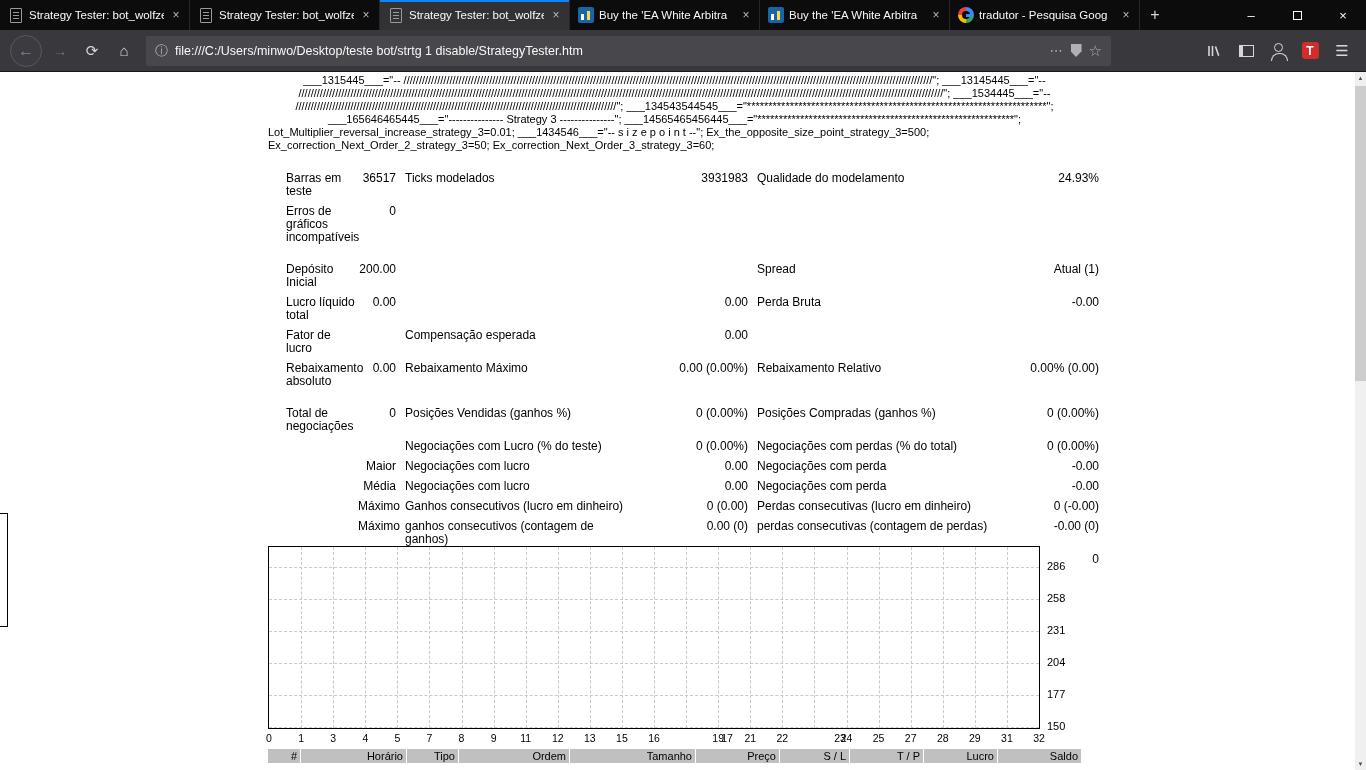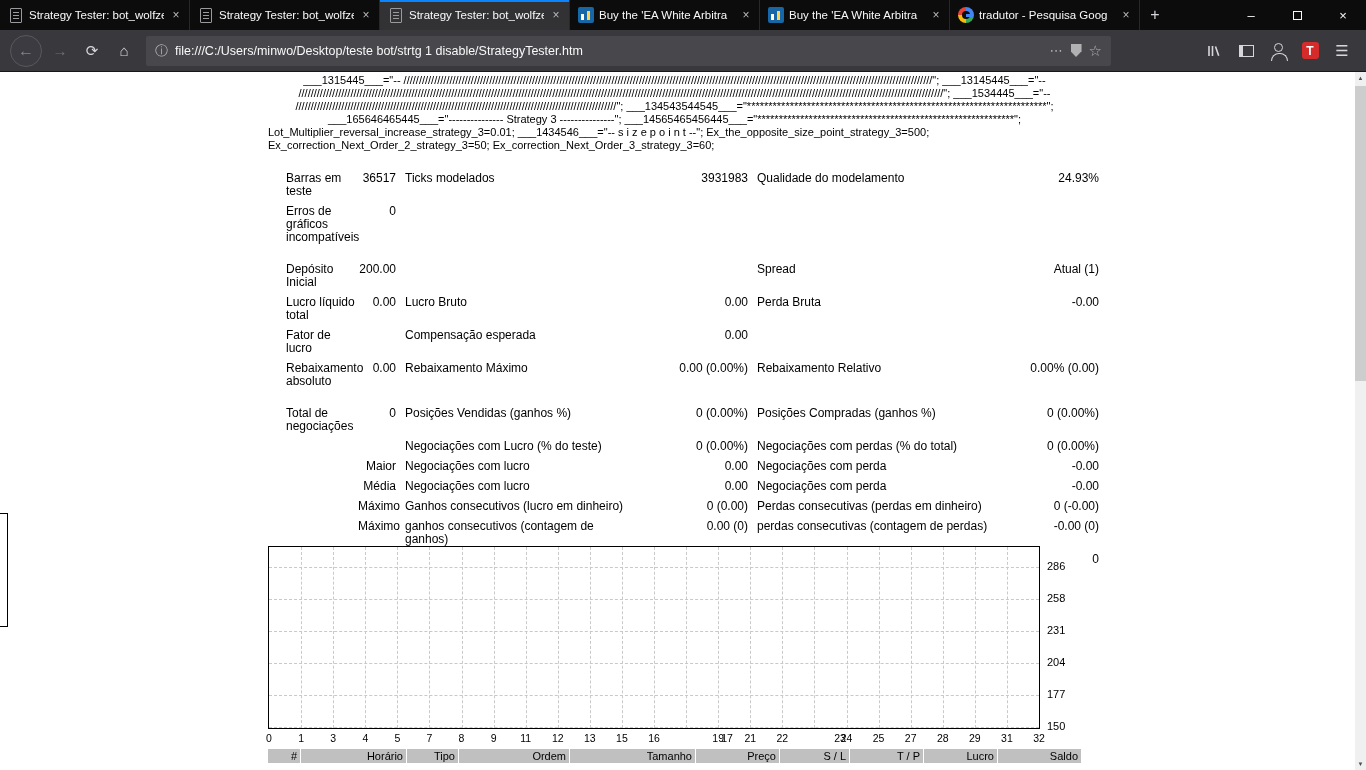--- a/index.html
+++ b/index.html
@@ -191,21 +191,20 @@
         <div class="c1 lab">Depósito Inicial</div>
         <div class="c2 val">200.00</div>
         <div class="c3 lab"></div>
         <div class="c4 val"></div>
         <div class="c5 lab">Spread</div>
         <div class="c6 val">Atual (1)</div>
       </div>
       <div class="stat-row">
         <div class="c1 lab">Lucro líquido total</div>
         <div class="c2 val">0.00</div>
-        <div class="c3 lab">Lucro Bruto</div>
         <div class="c4 val">0.00</div>
         <div class="c5 lab">Perda Bruta</div>
         <div class="c6 val">-0.00</div>
       </div>
       <div class="stat-row">
         <div class="c1 lab">Fator de lucro</div>
         <div class="c2 val"></div>
         <div class="c3 lab">Compensação esperada</div>
         <div class="c4 val">0.00</div>
         <div class="c5 lab"></div>
@@ -250,21 +249,21 @@
         <div class="c3 lab">Negociações com lucro</div>
         <div class="c4 val">0.00</div>
         <div class="c5 lab">Negociações com perda</div>
         <div class="c6 val">-0.00</div>
       </div>
       <div class="stat-row">
         <div class="c1 lab"></div>
         <div class="c2 val">Máximo</div>
         <div class="c3 lab">Ganhos consecutivos (lucro em dinheiro)</div>
         <div class="c4 val">0 (0.00)</div>
-        <div class="c5 lab">Perdas consecutivas (perdas em dinheiro)</div>
+        <div class="c5 lab">Perdas consecutivas (lucro em dinheiro)</div>
         <div class="c6 val">0 (-0.00)</div>
       </div>
       <div class="stat-row">
         <div class="c1 lab"></div>
         <div class="c2 val">Máximo</div>
         <div class="c3 lab">ganhos consecutivos (contagem de ganhos)</div>
         <div class="c4 val">0.00 (0)</div>
         <div class="c5 lab">perdas consecutivas (contagem de perdas)</div>
         <div class="c6 val">-0.00 (0)</div>
       </div>

